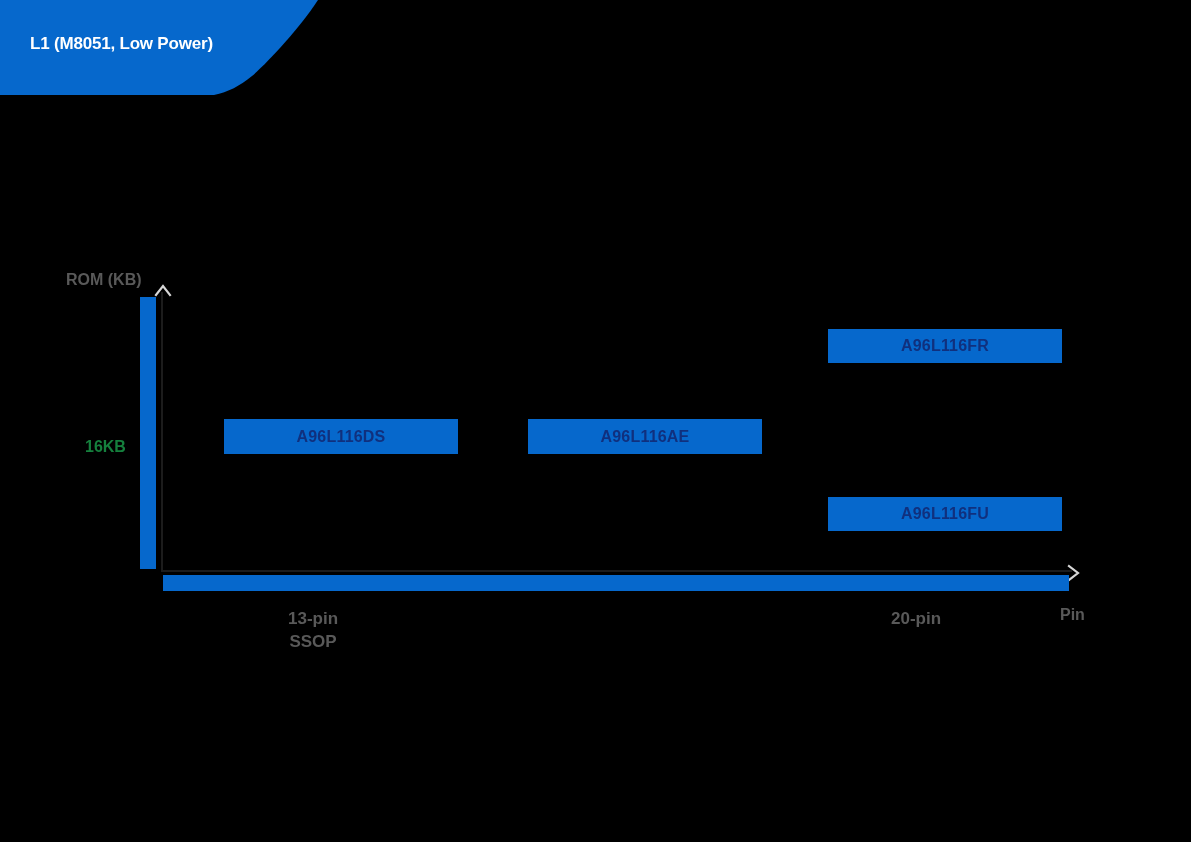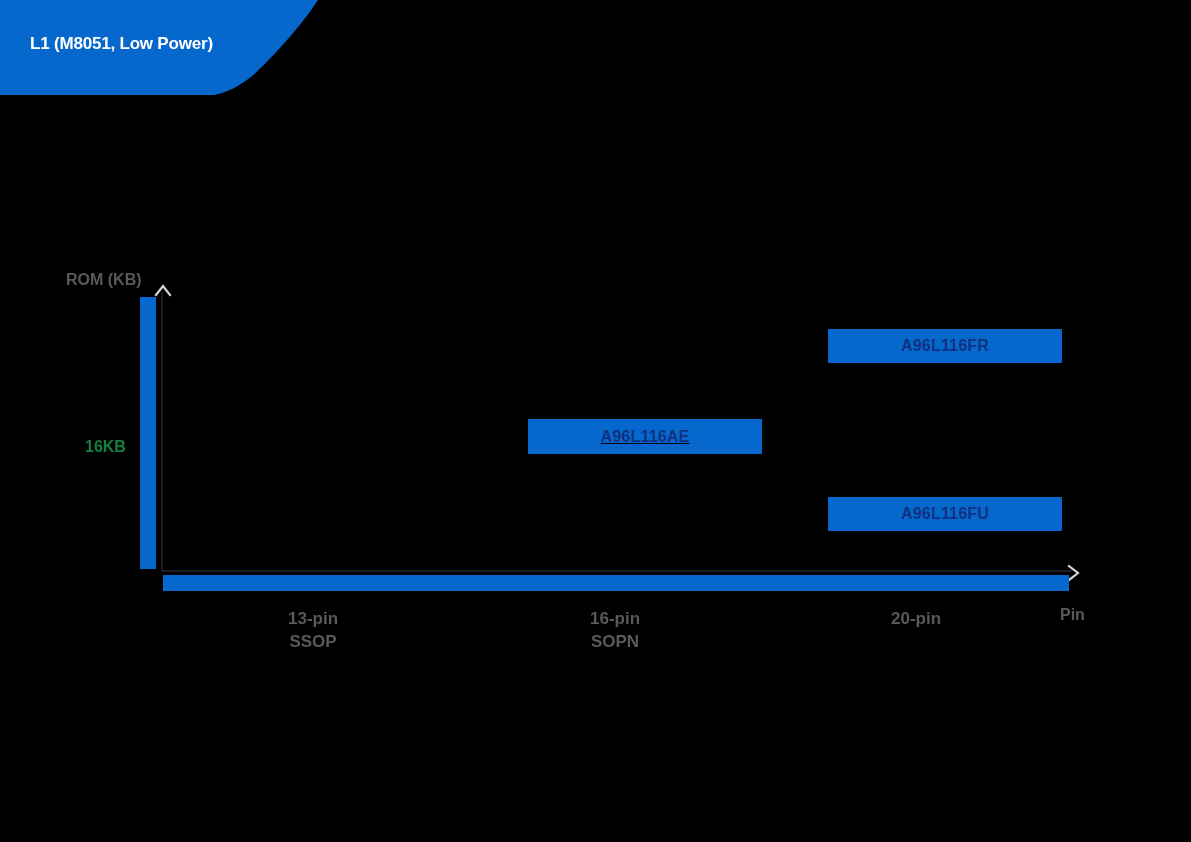--- a/index.html
+++ b/index.html
@@ -172,31 +172,30 @@
 
   <div id="pin-axis-bar"></div>
 
   <div class="axis-title" id="pin-axis-title">Pin</div>
 
   <div class="x-tick" style="left:203px; top:607px;">
     <span>13-pin</span>
     <span class="tick-line2">SSOP</span>
   </div>
 
-  <div class="x-tick" style="left:505px; top:607px;">
-    <span>16-pin</span>
-    <span class="tick-line2">SOPN</span>
-  </div>
 
   <div class="x-tick" style="left:806px; top:607px;">
     <span>20-pin</span>
   </div>
 
-
-  <div class="product-bar" style="left:499px; top:419px; width:234px; height:35px;text-decoration:underline;">
+  <div class="product-bar" style="left:195px; top:419px; width:234px; height:35px;">
+    <span class="product-label">A96L116DS</span>
+  </div>
+
+  <div class="product-bar" style="left:499px; top:419px; width:234px; height:35px;">
     <span class="product-label">A96L116AE</span>
   </div>
 
   <div class="product-bar" style="left:799px; top:329px; width:234px; height:34px;">
     <span class="product-label">A96L116FR</span>
   </div>
 
   <div class="product-bar" style="left:799px; top:497px; width:234px; height:34px;text-align:center;">
     <span class="product-label">A96L116FU</span>
   </div>

